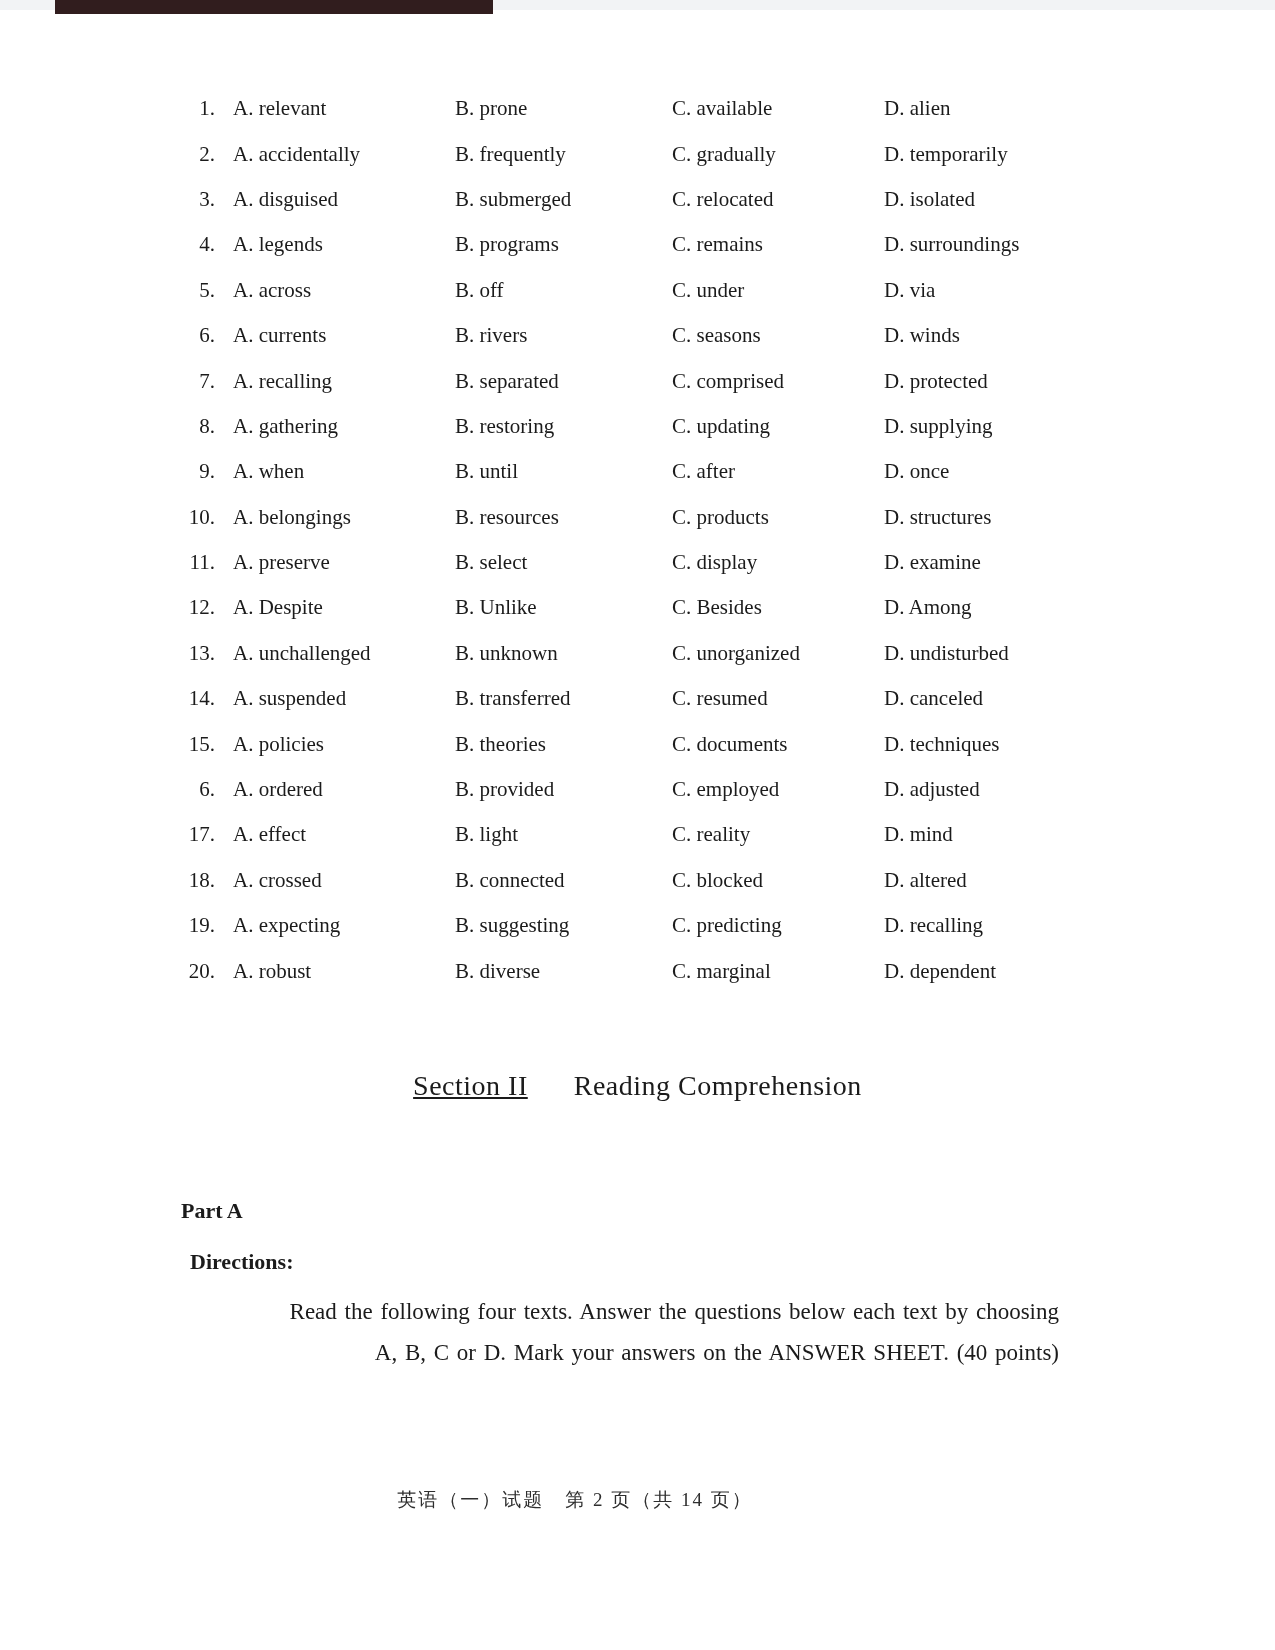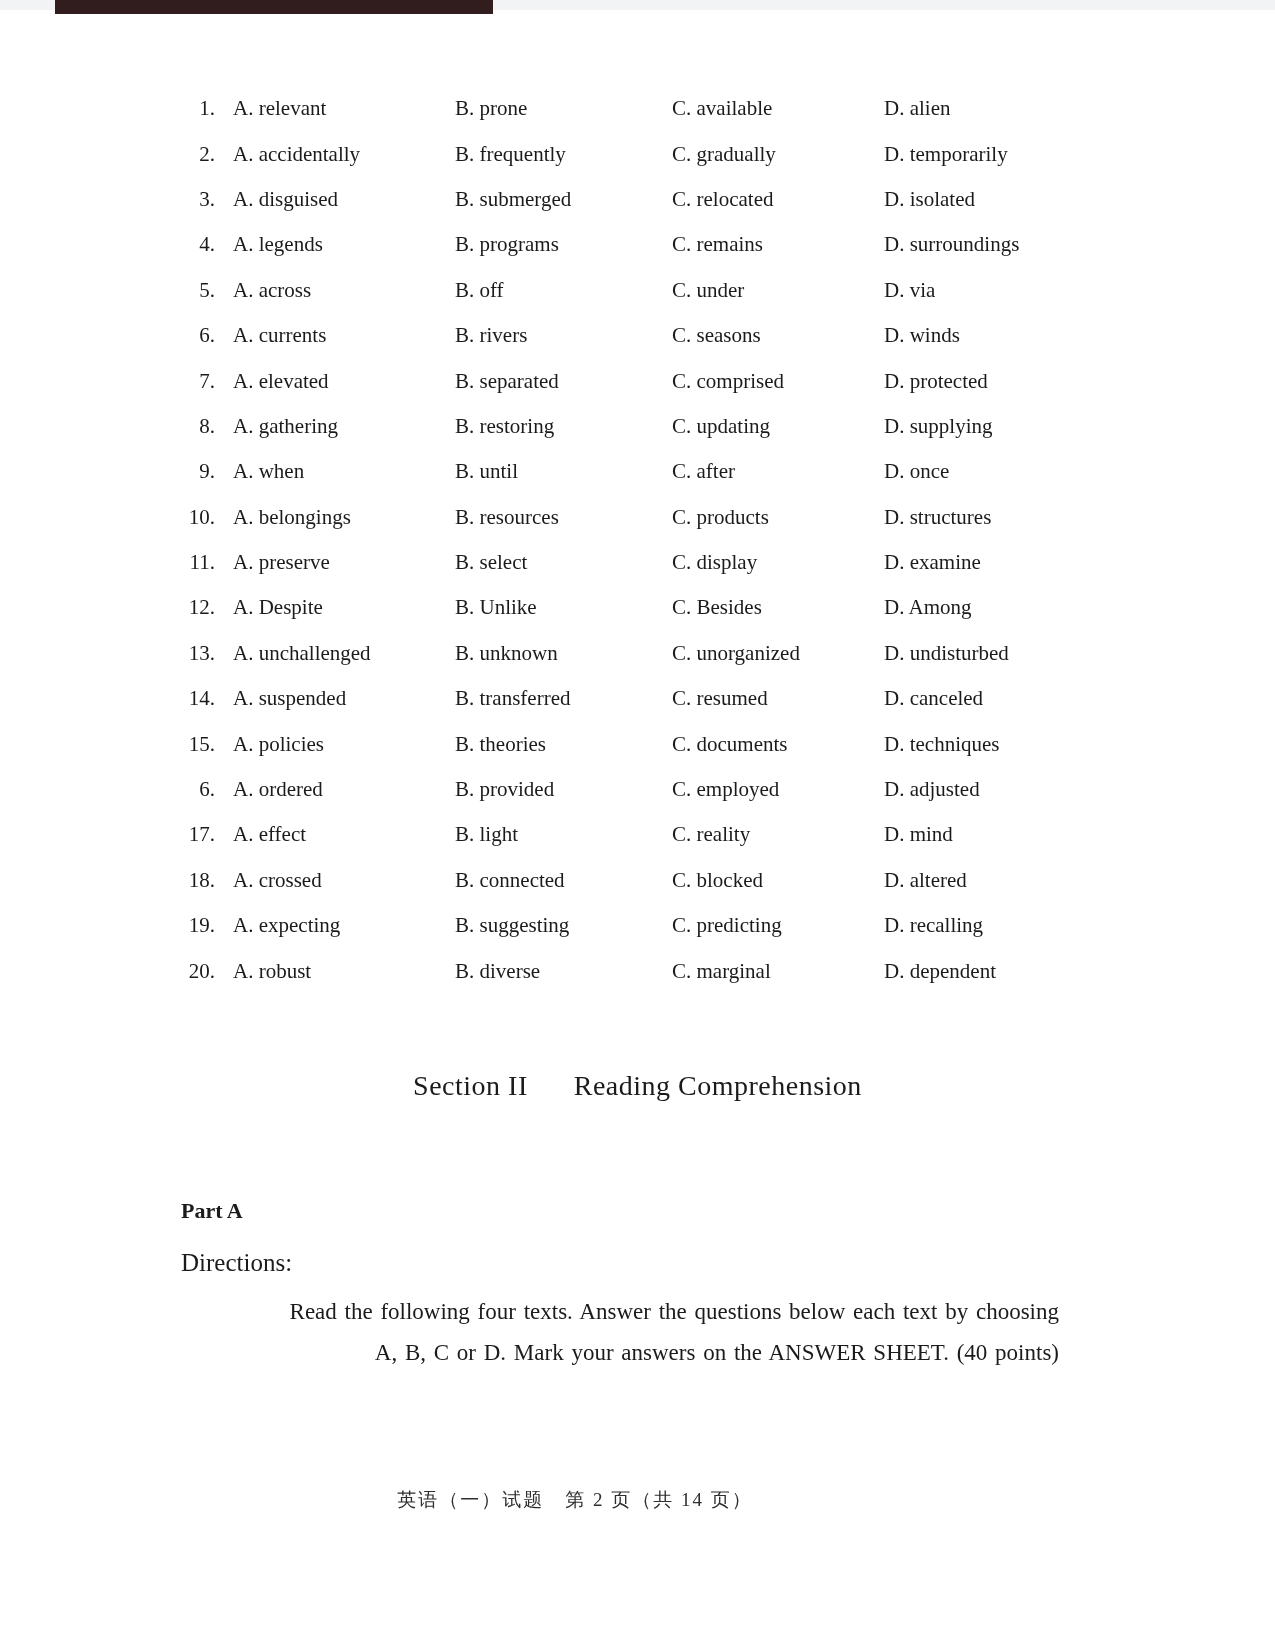--- a/index.html
+++ b/index.html
@@ -44,36 +44,36 @@
     position: absolute;
     top: 1070px;
     left: 0;
     width: 1275px;
     margin: 0;
     text-align: center;
     font-size: 28px;
     font-weight: normal;
     letter-spacing: 0.5px;
   }
-  .section-heading .sec-label { margin-right: 46px; }
+  .section-heading .sec-label { margin-right: 46px; text-decoration: underline; }
   .part-label {
     position: absolute;
     top: 1198px;
     left: 181px;
     margin: 0;
     font-size: 22px;
     font-weight: bold;
   }
   .directions-label {
     position: absolute;
     top: 1249px;
-    left: 181px;
-    margin: 0;
-    font-size: 25px;
-    font-weight: normal;
+    left: 190px;
+    margin: 0;
+    font-size: 22px;
+    font-weight: bold;
   }
   .para {
     position: absolute;
     top: 1291px;
     left: 179px;
     width: 880px;
     margin: 0;
     font-size: 23px;
     line-height: 41px;
     word-spacing: 2px;
@@ -136,21 +136,21 @@
       </div>
       <div class="opt-row">
         <span class="num">6.</span>
         <span class="opt">A. currents</span>
         <span class="opt">B. rivers</span>
         <span class="opt">C. seasons</span>
         <span class="opt">D. winds</span>
       </div>
       <div class="opt-row">
         <span class="num">7.</span>
-        <span class="opt">A. elevated</span>
+        <span class="opt">A. recalling</span>
         <span class="opt">B. separated</span>
         <span class="opt">C. comprised</span>
         <span class="opt">D. protected</span>
       </div>
       <div class="opt-row">
         <span class="num">8.</span>
         <span class="opt">A. gathering</span>
         <span class="opt">B. restoring</span>
         <span class="opt">C. updating</span>
         <span class="opt">D. supplying</span>

